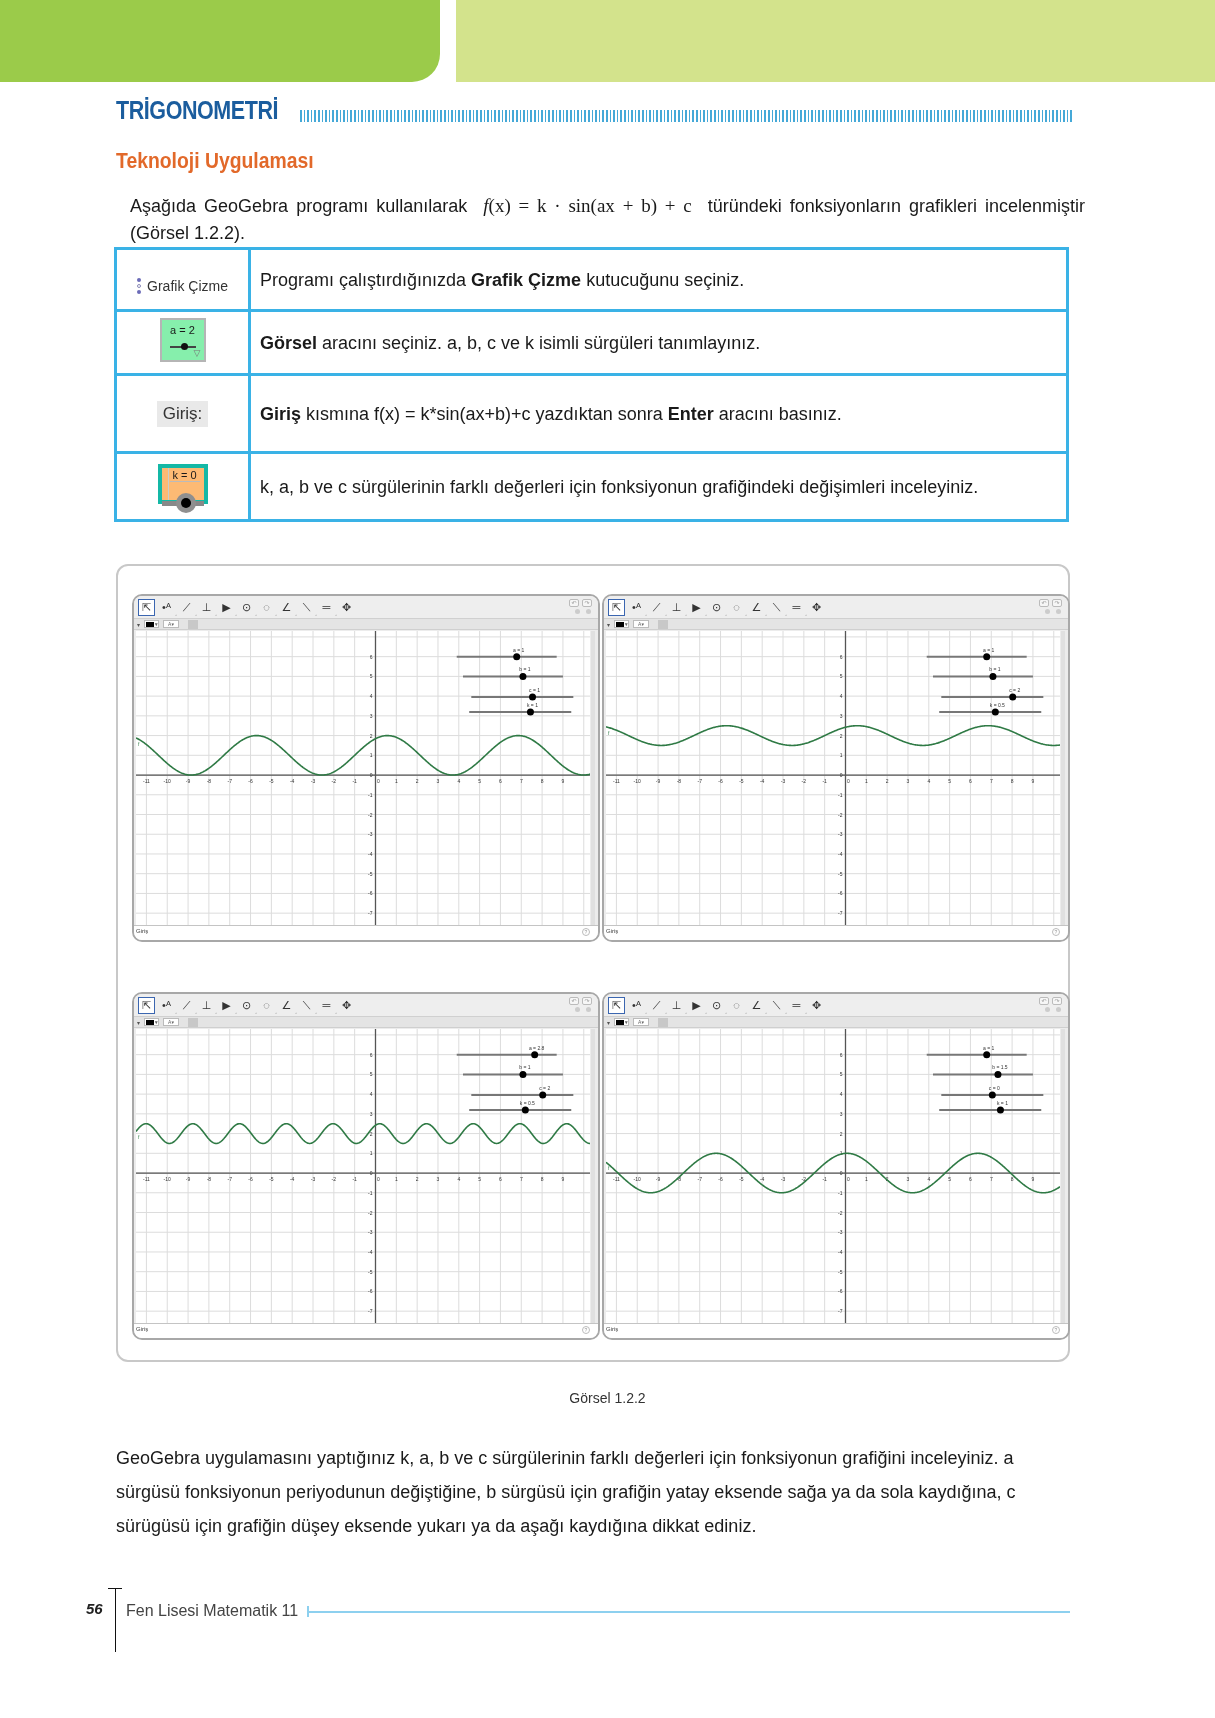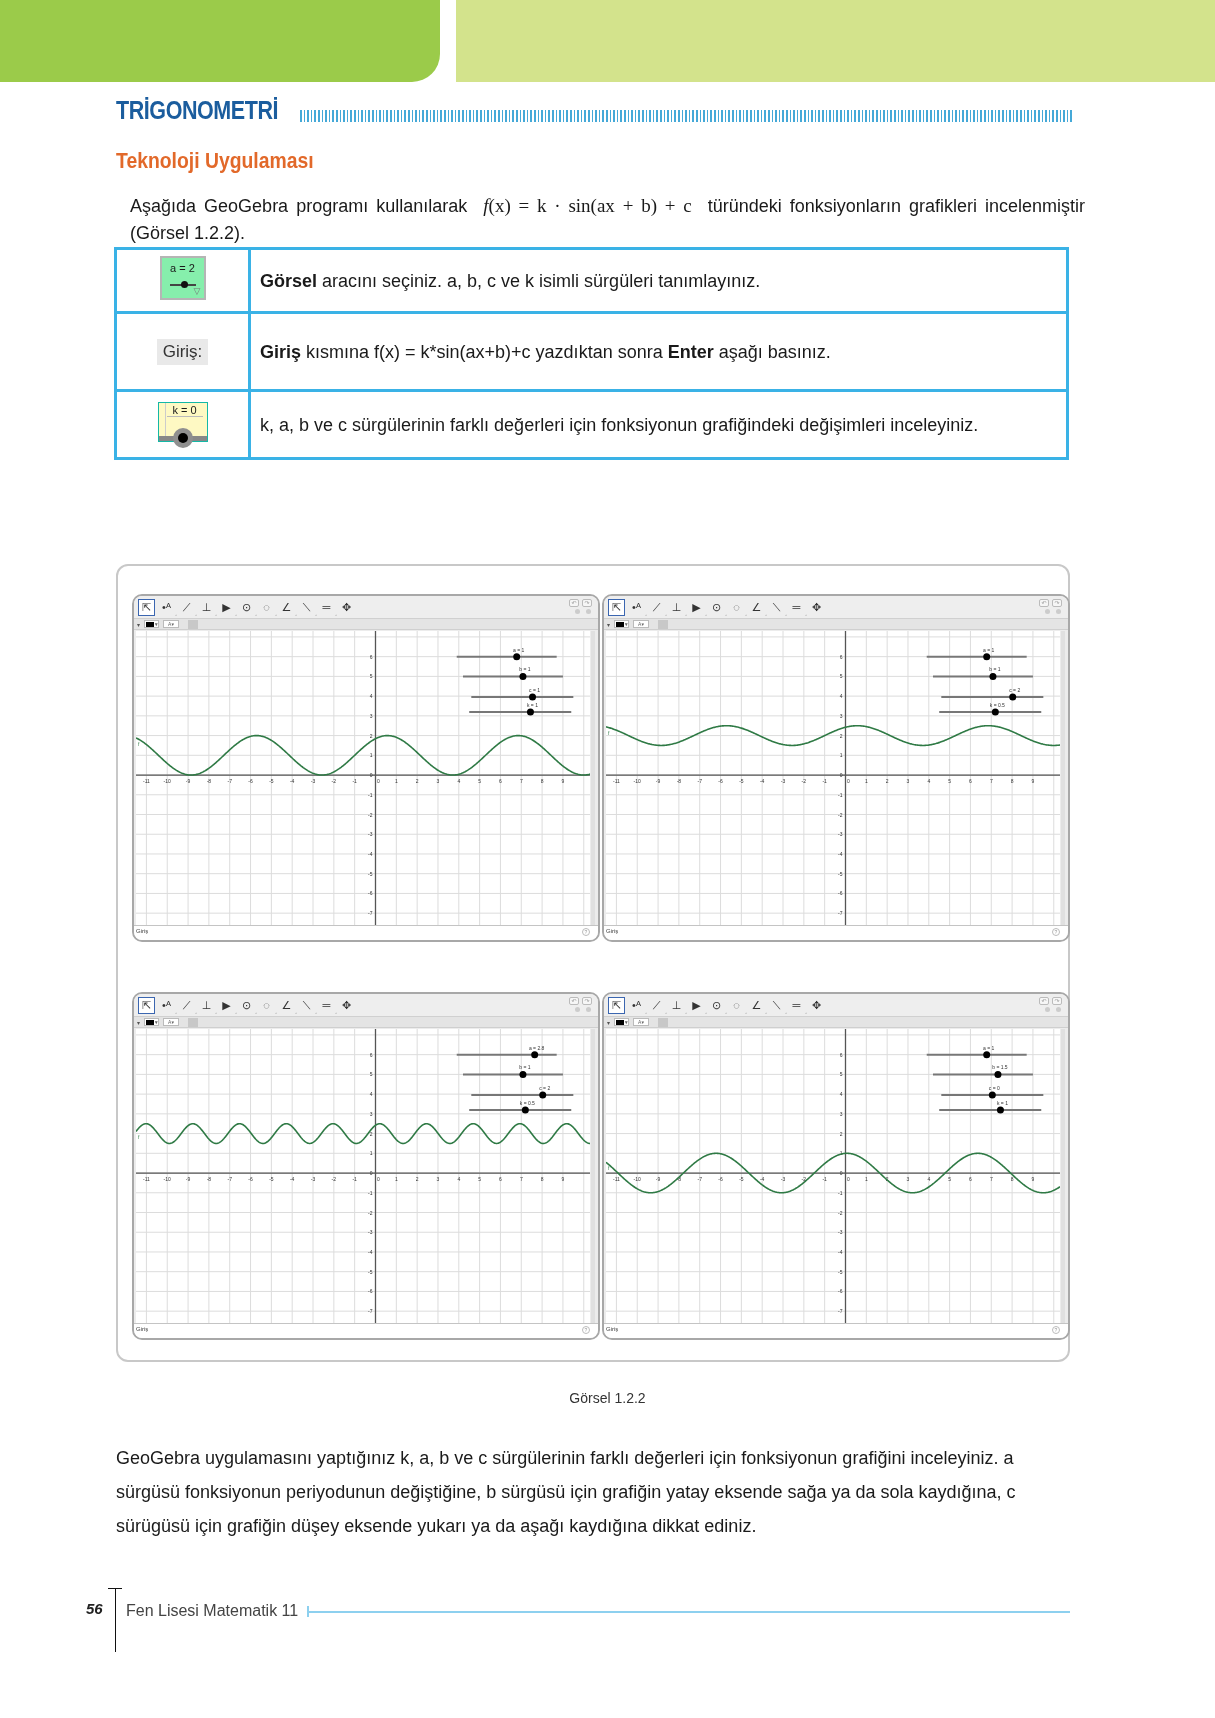--- a/index.html
+++ b/index.html
@@ -35,21 +35,21 @@
   .ico-grafik { display: inline-flex; align-items: center; gap: 6px; font-size: 14px; color: #333; }
   .ico-grafik .dots { display: inline-flex; flex-direction: column; gap: 2px; }
   .ico-grafik .dots span { width: 4px; height: 4px; border-radius: 50%; background: #6b6bb8; display: block; }
   .ico-grafik .dots span.hollow { background: transparent; border: 1px solid #8a8ab8; }
   .ico-slider { display: inline-block; width: 46px; height: 44px; border: 2px solid #b5b5b5; background: #86efac; position: relative; }
   .ico-slider .lbl { position: absolute; left: 0; right: 0; top: 4px; font-size: 11px; text-align: center; }
   .ico-slider .ln { position: absolute; left: 8px; right: 8px; top: 26px; height: 2px; background: #444; }
   .ico-slider .pt { position: absolute; left: 19px; top: 23px; width: 7px; height: 7px; border-radius: 50%; background: #111; }
   .ico-slider .tri { position: absolute; right: 3px; bottom: 2px; font-size: 9px; color: #777; }
   .ico-giris { display: inline-block; background: #e9e9e9; padding: 3px 6px; font-size: 17px; color: #333; }
-  .ico-k0 { display: inline-block; width: 50px; height: 40px; border: 1px solid #14b8a6; background: #fef9c3; position: relative; }
+  .ico-k0 { display: inline-block; width: 50px; height: 40px; border: 4px solid #14b8a6; background: #fdba74; position: relative; }
   .ico-k0 .lbl { position: absolute; left: 8px; right: 4px; top: 1px; font-size: 11px; border-bottom: 1px solid #bbb; text-align:center; }
   .ico-k0 .bar { position: absolute; left: 0; right: 0; top: 33px; height: 5px; background: #888; }
   .ico-k0 .halo { position: absolute; left: 14px; top: 25px; width: 20px; height: 20px; border-radius: 50%; background: #8f8f8f; }
   .ico-k0 .dot { position: absolute; left: 19px; top: 30px; width: 10px; height: 10px; border-radius: 50%; background: #000; }
   .ico-k0 .vl { position: absolute; left: 6px; top: 0; bottom: 0; width: 1px; background: #ccc; }
 
   
   .figure { position: absolute; left: 116px; top: 564px; width: 954px; height: 798px; border: 2px solid #c8c8c8; border-radius: 12px; background: #fff; }
   .gg { position: absolute; width: 468px; height: 348px; border: 2px solid #a8a8a8; border-radius: 10px; background: #ececec; overflow: hidden; }
   .gg .toolbar { position: absolute; left: 0; right: 0; top: 0; height: 22px; background: #eeeeee; display: flex; align-items: center; padding-left: 4px; gap: 3px; }
@@ -97,34 +97,47 @@
 <div class="section-title">Teknoloji Uygulaması</div>
 
 <p class="intro">
   <span>Aşağıda GeoGebra programı kullanılarak</span>
   <span class="formula"><i>f</i><span>(x) = k · sin(ax + b) + c</span></span>
   <span>türündeki fonksiyonların grafikleri incelenmiştir (Görsel 1.2.2).</span>
 </p>
 
 <table class="steps">
   <tbody>
+      <tr class="r1">
+    <td class="icon">
+      <span class="ico-grafik">
+        <span class="dots">
+              <span></span>
+              <span class="hollow"></span>
+              <span></span>
+            </span>
+        <span>Grafik Çizme</span>
+      </span>
+    </td>
+    <td class="text"><span>Programı çalıştırdığınızda </span><b>Grafik Çizme</b><span> kutucuğunu seçiniz.</span></td>
+  </tr>
   <tr class="r2">
     <td class="icon">
       <span class="ico-slider">
         <span class="lbl">a = 2</span>
         <span class="ln"></span><span class="pt"></span><span class="tri">▽</span>
       </span>
     </td>
     <td class="text"><b>Görsel</b><span> aracını seçiniz. a, b, c ve k isimli sürgüleri tanımlayınız.</span></td>
   </tr>
   <tr class="r3">
     <td class="icon">
       <span class="ico-giris">Giriş:</span>
     </td>
-    <td class="text"><b>Giriş</b><span> kısmına f(x) = k*sin(ax+b)+c yazdıktan sonra </span><b>Enter</b><span> aşağı basınız.</span></td>
+    <td class="text"><b>Giriş</b><span> kısmına f(x) = k*sin(ax+b)+c yazdıktan sonra </span><b>Enter</b><span> aracını basınız.</span></td>
   </tr>
   <tr class="r4">
     <td class="icon">
       <span class="ico-k0">
         <span class="vl"></span>
         <span class="lbl">k = 0</span>
         <span class="bar"></span><span class="halo"></span><span class="dot"></span>
       </span>
     </td>
     <td class="text"><span>k, a, b ve c sürgülerinin farklı değerleri için fonksiyonun grafiğindeki değişimleri inceleyiniz.</span></td>

